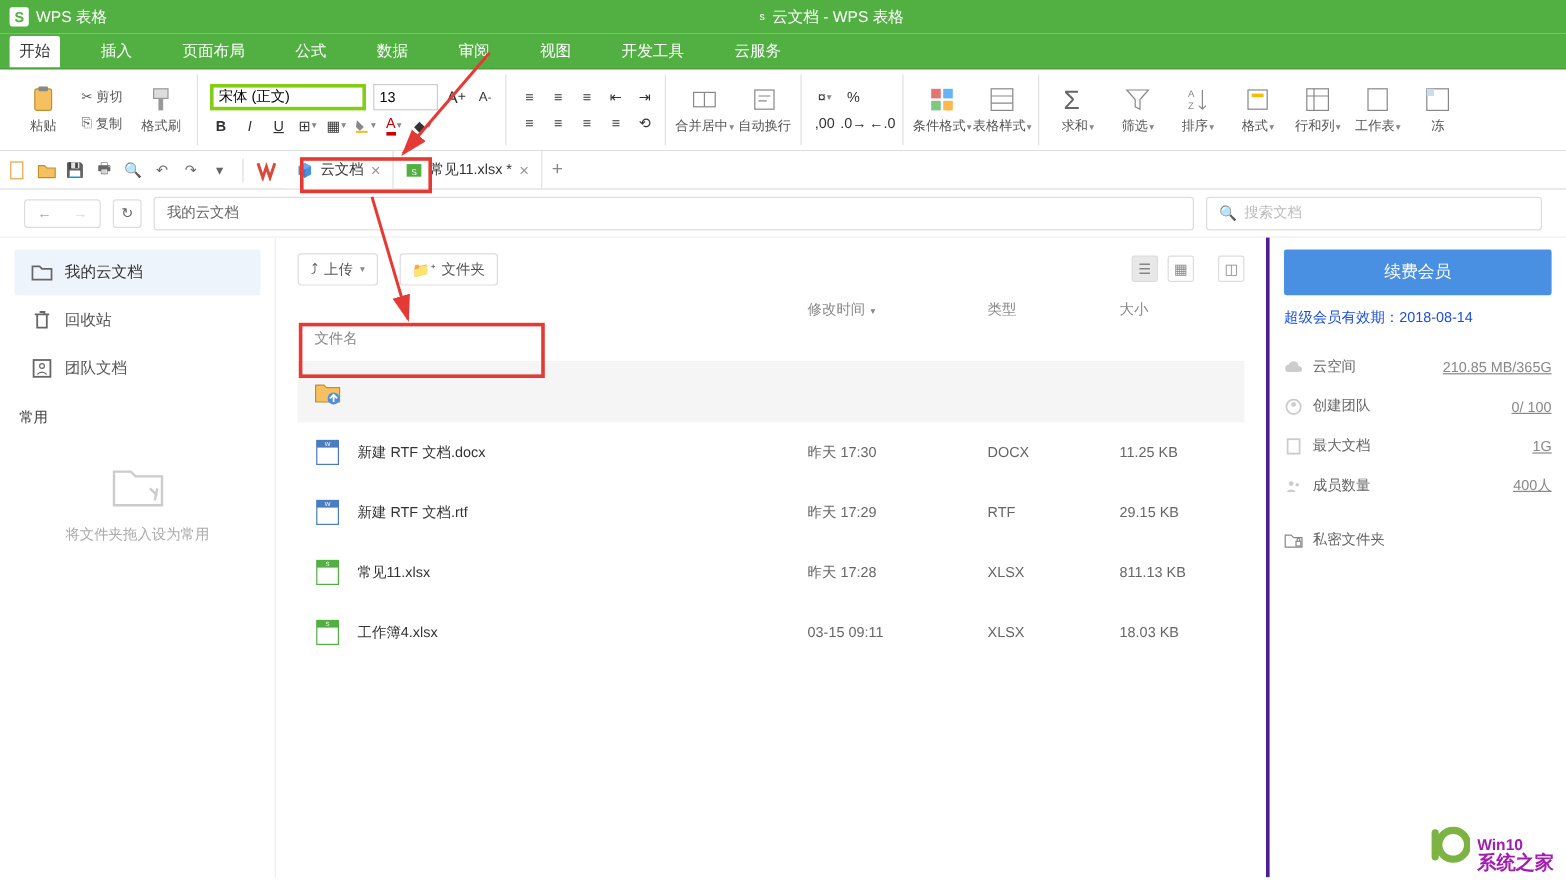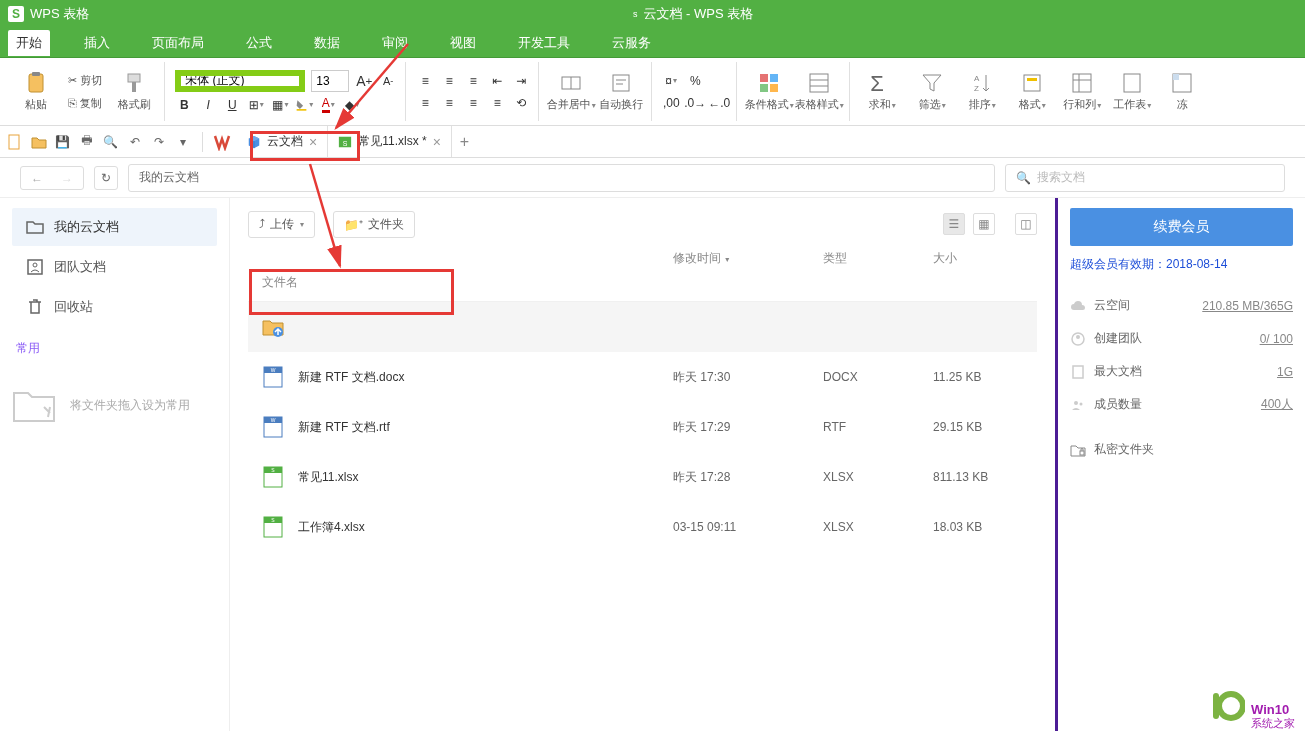--- a/index.html
+++ b/index.html
@@ -20,22 +20,22 @@
 
 .ribbon { background: #fff; height: 68px; border-bottom: 1px solid #ddd; display: flex; align-items: stretch; padding: 4px 6px; gap: 2px; overflow: hidden; }
 .ribbon-group { display: flex; align-items: center; gap: 6px; border-right: 1px solid #e0e0e0; padding: 0 8px; }
 .ribbon-group:last-child { border-right: none; }
 .ribbon-btn-large { display: flex; flex-direction: column; align-items: center; justify-content: center; gap: 2px; width: 44px; height: 56px; cursor: pointer; }
 .ribbon-btn-large .icon { width: 24px; height: 24px; }
 .ribbon-btn-large .label { font-size: 11px; color: #555; white-space: nowrap; }
 .ribbon-btn-sm { display: flex; align-items: center; gap: 3px; padding: 2px 4px; cursor: pointer; font-size: 11px; color: #555; }
 .ribbon-col { display: flex; flex-direction: column; gap: 4px; }
 .ribbon-row { display: flex; align-items: center; gap: 6px; }
-.font-select { height: 22px; border: 6px solid #84cc16; padding: 0 4px; font-size: 12px; }
-.font-size-input { width: 38px; height: 22px; border: 1px solid #ccc; padding: 0 4px; font-size: 12px; }
+.font-select { height: 22px; border: 3px solid #84cc16; padding: 0 4px; font-size: 12px; }
+.font-size-input { width: 54px; height: 22px; border: 1px solid #ccc; padding: 0 4px; font-size: 12px; }
 .icon-sq { width: 18px; height: 18px; display: inline-flex; align-items: center; justify-content: center; }
 .dd { font-size: 8px; margin-left: 1px; color: #888; }
 
 
 .quick-bar { height: 32px; background: #fff; border-bottom: 1px solid #ddd; display: flex; align-items: center; padding: 0 6px; gap: 6px; }
 .quick-bar .qb-icon { width: 18px; height: 18px; cursor: pointer; display: flex; align-items: center; justify-content: center; color: #666; }
 .tab-strip { display: flex; align-items: center; height: 100%; }
 .doc-tab { display: flex; align-items: center; gap: 6px; padding: 0 10px; height: 100%; border-right: 1px solid #e0e0e0; cursor: pointer; }
 .doc-tab.active { background: #fff; }
 .doc-tab .close { color: #999; cursor: pointer; font-size: 14px; }
@@ -49,22 +49,22 @@
 .refresh-btn { border: 1px solid #ddd; border-radius: 3px; padding: 4px 6px; color: #666; cursor: pointer; }
 .path-box { flex: 1; border: 1px solid #ddd; border-radius: 3px; height: 28px; display: flex; align-items: center; padding: 0 10px; color: #666; }
 .search-box { width: 280px; border: 1px solid #ddd; border-radius: 3px; height: 28px; display: flex; align-items: center; padding: 0 10px; color: #aaa; gap: 6px; }
 
 
 .main { display: flex; height: calc(735px - 28px - 30px - 68px - 32px - 40px - 4px); }
 .sidebar { width: 230px; border-right: 1px solid #eee; padding: 10px 12px; display: flex; flex-direction: column; }
 .sidebar-section { display: flex; flex-direction: column; gap: 2px; }
 .sidebar-item { display: flex; align-items: center; gap: 10px; padding: 10px 14px; cursor: pointer; border-radius: 2px; color: #555; font-size: 13px; }
 .sidebar-item.active { background: #eef4fb; color: #333; }
-.sidebar-label { margin-top: 14px; color: #8b5cf6; font-size: 12px; padding-left: 4px; }
-.drop-zone { margin-top: 30px; display: flex; flex-direction: row; align-items: center; gap: 14px; color: #aaa; }
+.sidebar-label { margin-top: 14px; color: #404040; font-size: 12px; padding-left: 4px; }
+.drop-zone { margin-top: 30px; display: flex; flex-direction: column; align-items: center; gap: 14px; color: #aaa; }
 .drop-zone .folder-icon { width: 44px; height: 36px; }
 
 .content { flex: 1; display: flex; }
 .file-pane { flex: 1; padding: 10px 18px; display: flex; flex-direction: column; }
 .file-toolbar { display: flex; align-items: center; gap: 18px; height: 32px; }
 .ft-btn { display: flex; align-items: center; gap: 5px; border: 1px solid #ddd; border-radius: 3px; padding: 4px 10px; cursor: pointer; color: #555; }
 .view-toggles { margin-left: auto; display: flex; gap: 8px; align-items: center; }
 .view-toggle { width: 22px; height: 22px; border: 1px solid #ddd; border-radius: 2px; display: flex; align-items: center; justify-content: center; cursor: pointer; color: #888; }
 .view-toggle.active { background: #e8e8e8; }
 
@@ -375,31 +375,31 @@
   <div class="sidebar">
     <div class="sidebar-section">
       <div class="sidebar-item active">
         <svg width="18" height="18" viewBox="0 0 18 18">
             <path d="M1 4 H7 L9 6 H17 V15 H1 Z" fill="none" stroke="#666" stroke-width="1.5"></path>
           </svg>
         <span>我的云文档</span>
       </div>
       <div class="sidebar-item">
         <svg width="18" height="18" viewBox="0 0 18 18">
+            <path d="M3 4 H15 M5 4 V15 H13 V4 M7 2 H11 V4" fill="none" stroke="#666" stroke-width="1.5"></path>
+          </svg>
+        <span>回收站</span>
+      </div>
+      <div class="sidebar-item">
+        <svg width="18" height="18" viewBox="0 0 18 18">
             <rect x="2" y="2" width="14" height="14" fill="none" stroke="#666" stroke-width="1.5"></rect>
             <circle cx="9" cy="7" r="2" fill="none" stroke="#666"></circle>
             <path d="M5 14 Q9 10 13 14" fill="none" stroke="#666"></path>
           </svg>
         <span>团队文档</span>
-      </div>
-      <div class="sidebar-item">
-        <svg width="18" height="18" viewBox="0 0 18 18">
-            <path d="M3 4 H15 M5 4 V15 H13 V4 M7 2 H11 V4" fill="none" stroke="#666" stroke-width="1.5"></path>
-          </svg>
-        <span>回收站</span>
       </div>
     </div>
     <div class="sidebar-label">常用</div>
     <div class="drop-zone">
       <svg class="folder-icon" viewBox="0 0 44 36">
           <path d="M2 6 H16 L20 10 H42 V34 H2 Z" fill="none" stroke="#ccc" stroke-width="2"></path>
           <path d="M32 20 L38 26 M38 20 L36 30" stroke="#ccc" stroke-width="2" fill="none"></path>
         </svg>
       <span>将文件夹拖入设为常用</span>
     </div>
@@ -578,15 +578,15 @@
   <svg class="logo" viewBox="0 0 34 34">
     <rect x="2" y="4" width="6" height="26" rx="3" fill="#7cb342"></rect>
     <circle cx="20" cy="17" r="12" fill="none" stroke="#7cb342" stroke-width="6"></circle>
     <rect x="16" y="13" width="4" height="4" fill="#fff"></rect>
     <rect x="21" y="13" width="4" height="4" fill="#fff"></rect>
     <rect x="16" y="18" width="4" height="4" fill="#fff"></rect>
     <rect x="21" y="18" width="4" height="4" fill="#fff"></rect>
   </svg>
   <div class="txt">
     <div>Win10</div>
-    <div style="font-weight:normal;font-size:11px;">系统之家</div>
+    <div style="font-weight:bold;font-size:16px;">系统之家</div>
   </div>
 </div>
 
 </body></html>

